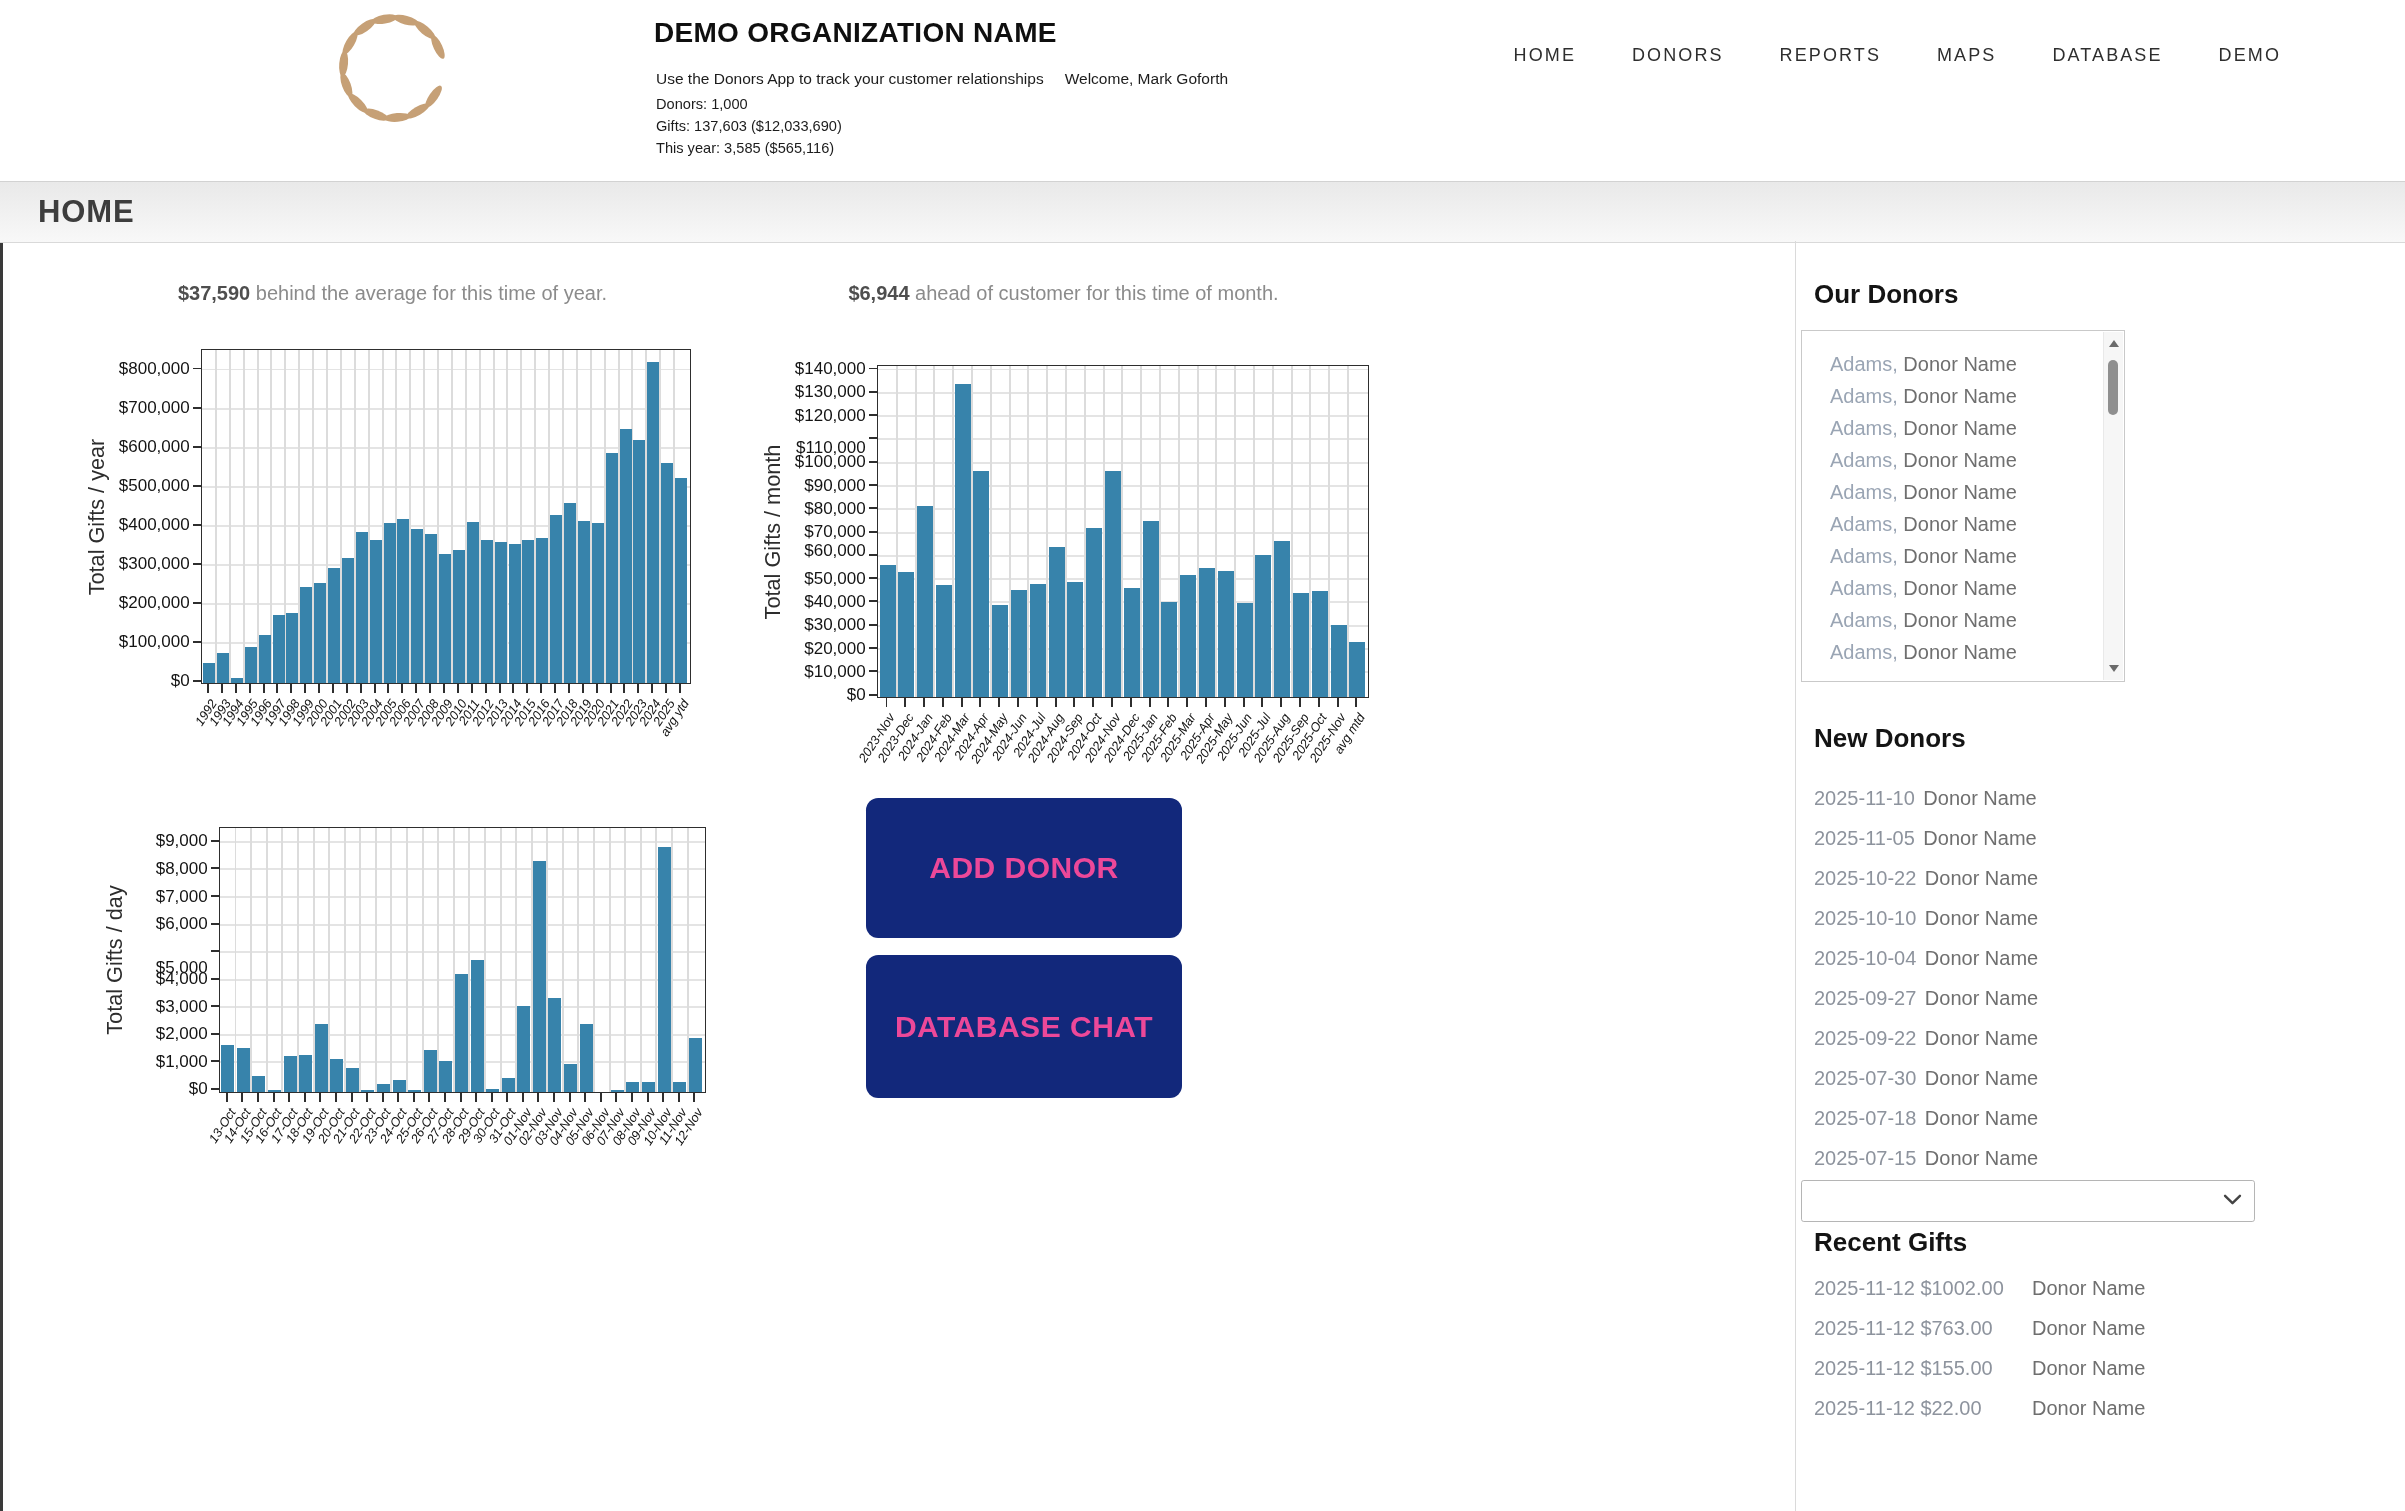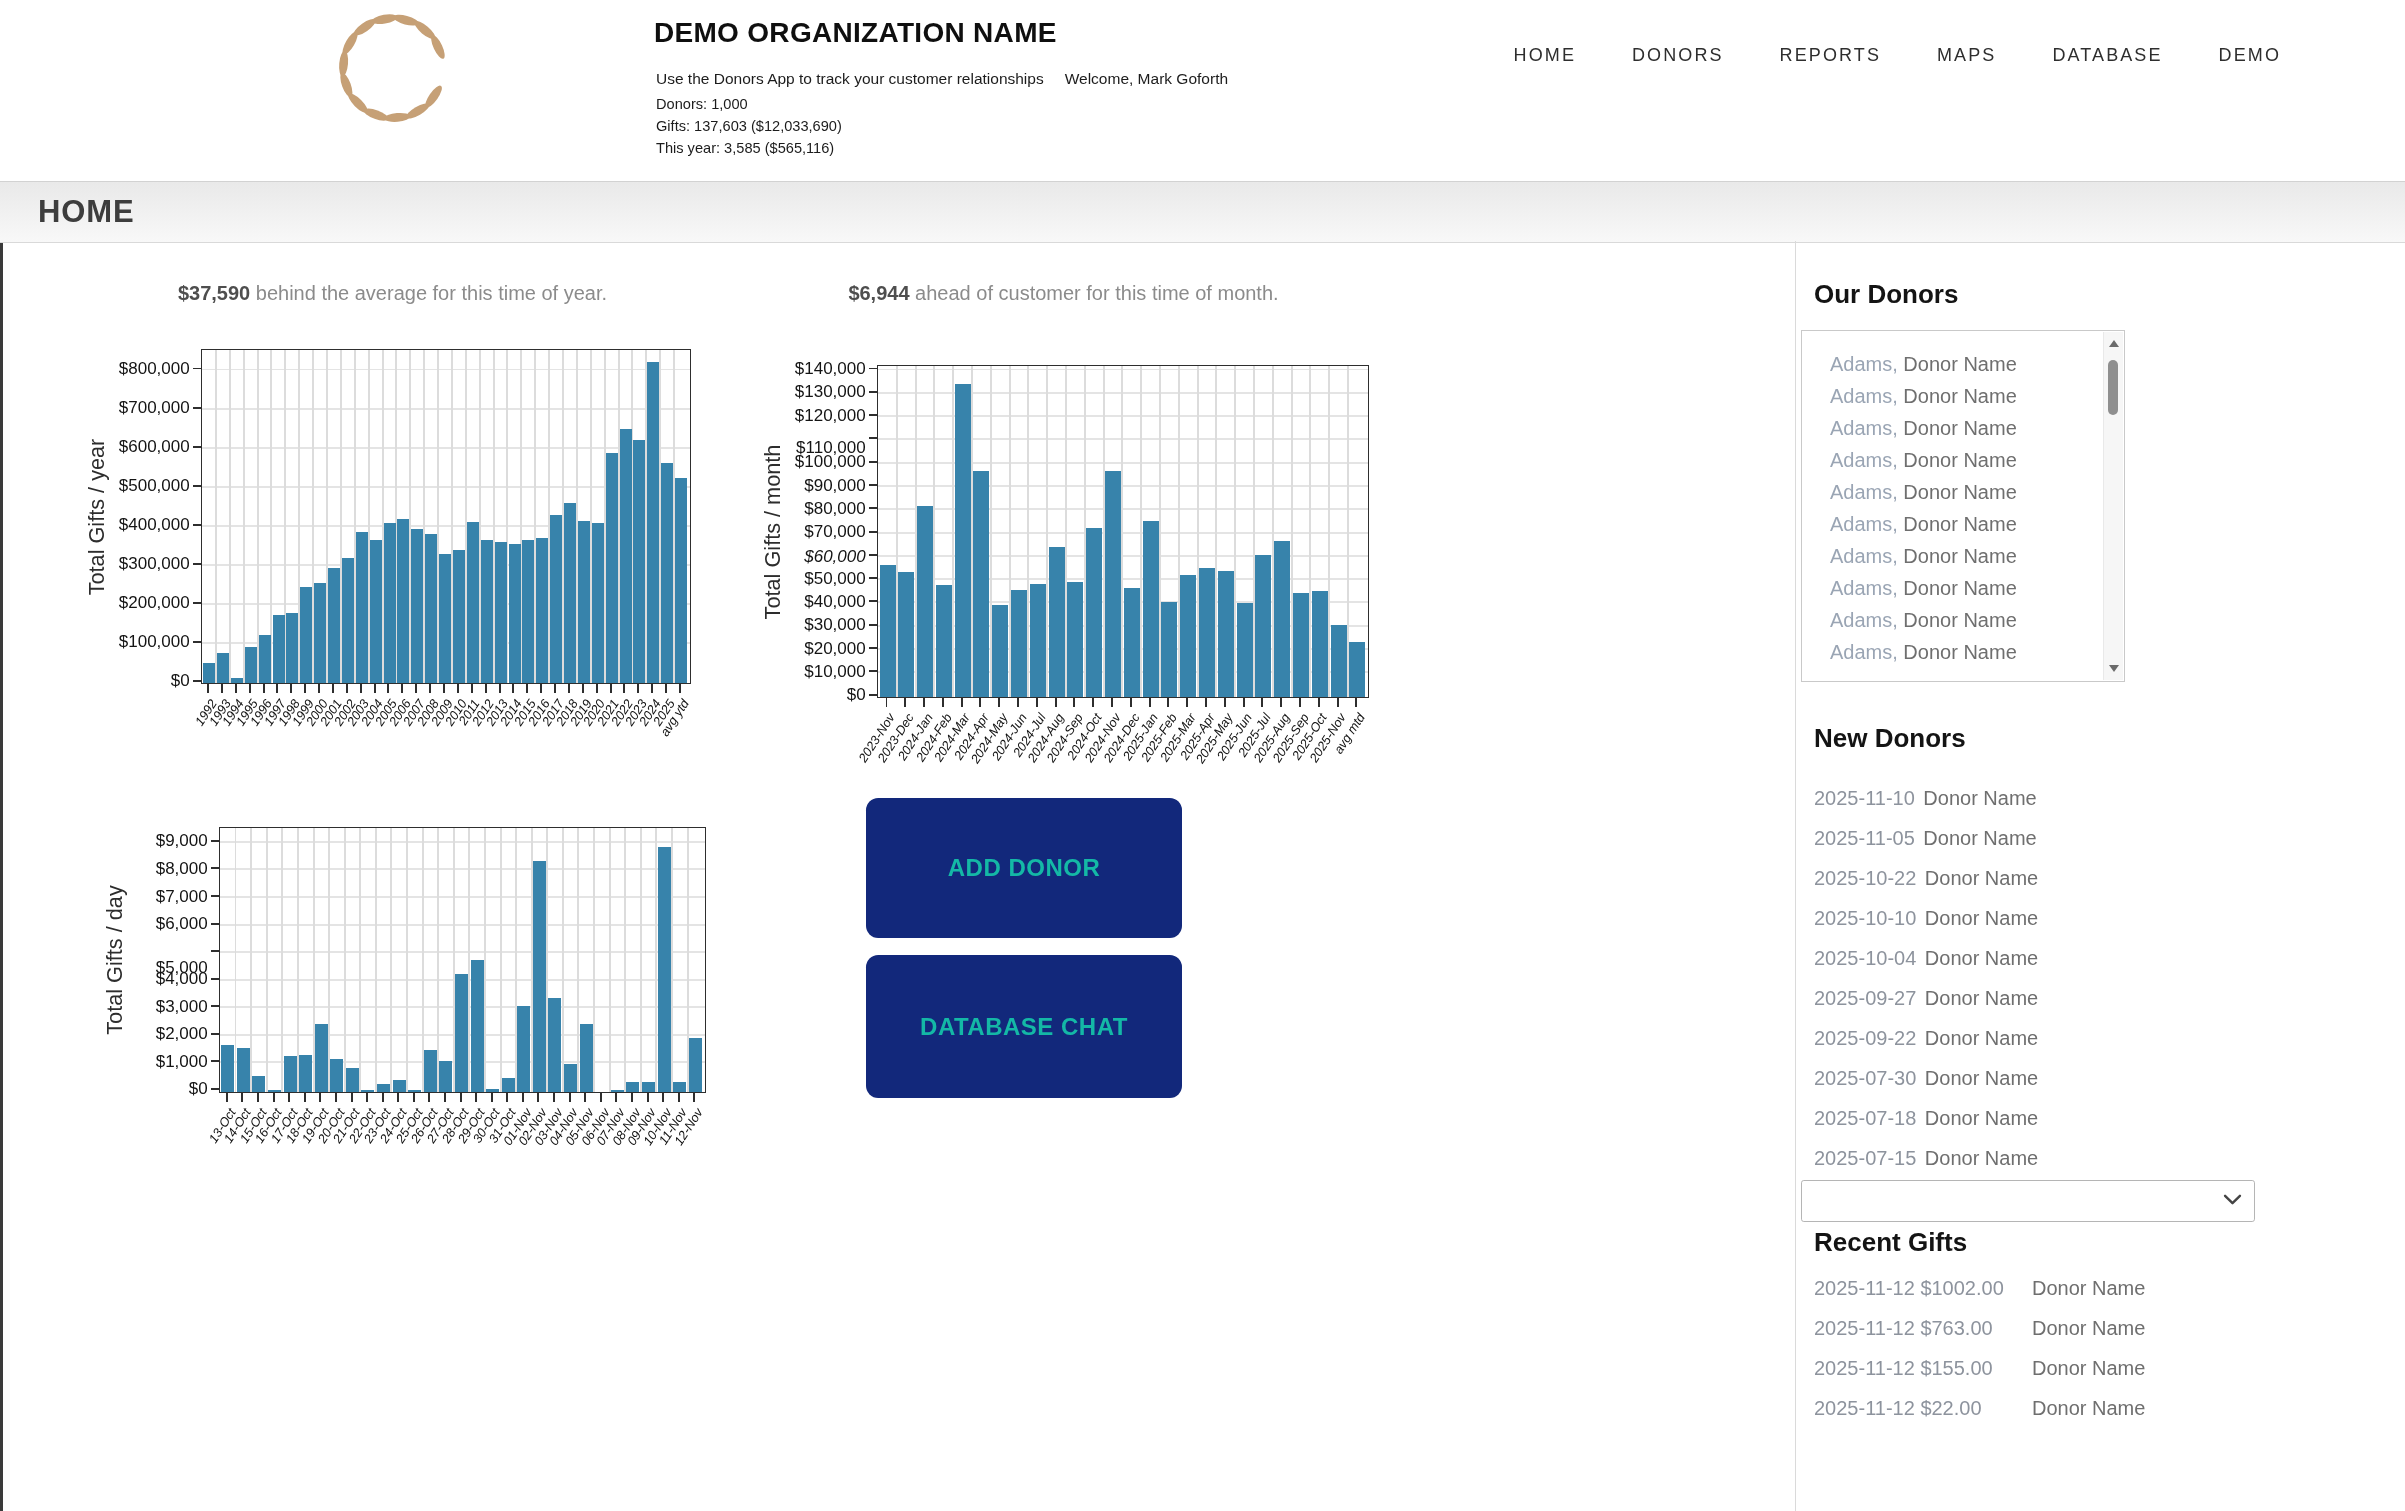--- a/index.html
+++ b/index.html
@@ -41,21 +41,21 @@
   .ytick{position:absolute;left:-8.5px;width:8.5px;height:1.9px;background:#2e2e2e;}
   .xtick{position:absolute;top:100%;height:8.5px;width:1.9px;background:#2e2e2e;}
   .xlab{position:absolute;top:calc(100% + 13px);width:141px;text-align:right;
         transform:rotate(-57deg);transform-origin:100% 0;
         font-size:12.7px;font-style:italic;color:#101010;white-space:nowrap;}
   .ytitle{position:absolute;left:-121px;top:0;height:100%;width:34px;
           display:flex;align-items:center;justify-content:center;}
   .ytitle span{transform:rotate(-90deg);white-space:nowrap;font-size:21.7px;color:#2d2d2d;}
   
   .big-btn{position:absolute;width:316px;background:#12287b;border:none;border-radius:12.2px;
-           color:#14b8a6;font-weight:bold;font-size:24px;letter-spacing:0.5px;
+           color:#ec4899;font-weight:bold;font-size:30px;letter-spacing:0.5px;
            display:flex;align-items:center;justify-content:center;cursor:pointer;
            font-family:"Liberation Sans",sans-serif;}
   
   .divider{position:absolute;left:1795px;top:241px;bottom:0;width:0.9px;background:#dadada;}
   .side-h{position:absolute;left:1814px;font-size:26px;font-weight:bold;color:#141414;white-space:nowrap;}
   .donor-box{position:absolute;left:1801px;top:330px;width:322px;height:350px;
              border:0.9px solid #c9c9c9;background:#fff;overflow:hidden;}
   .donor-items{padding-top:17px;}
   .donor-item{padding-left:28px;line-height:32px;font-size:20px;color:#6f6f6f;
               white-space:nowrap;cursor:pointer;}
@@ -382,21 +382,21 @@
     <div class="ylab" style="top: 296px;">$10,000</div>
     <div class="ytick" style="top: 305px;"></div>
     <div class="ylab" style="top: 273px;">$20,000</div>
     <div class="ytick" style="top: 282px;"></div>
     <div class="ylab" style="top: 249px;">$30,000</div>
     <div class="ytick" style="top: 259px;"></div>
     <div class="ylab" style="top: 226px;">$40,000</div>
     <div class="ytick" style="top: 235px;"></div>
     <div class="ylab" style="top: 203px;">$50,000</div>
     <div class="ytick" style="top: 212px;"></div>
-    <div class="ylab" style="top: 181px; font-style: italic;">$60,000</div>
+    <div class="ylab" style="top: 175px;">$60,000</div>
     <div class="ytick" style="top: 189px;"></div>
     <div class="ylab" style="top: 156px;">$70,000</div>
     <div class="ytick" style="top: 166px;"></div>
     <div class="ylab" style="top: 133px;">$80,000</div>
     <div class="ytick" style="top: 142px;"></div>
     <div class="ylab" style="top: 110px;">$90,000</div>
     <div class="ytick" style="top: 119px;"></div>
     <div class="ylab" style="top: 86px;">$100,000</div>
     <div class="ytick" style="top: 96px;"></div>
     <div class="ylab" style="top: 72px;">$110,000</div>

